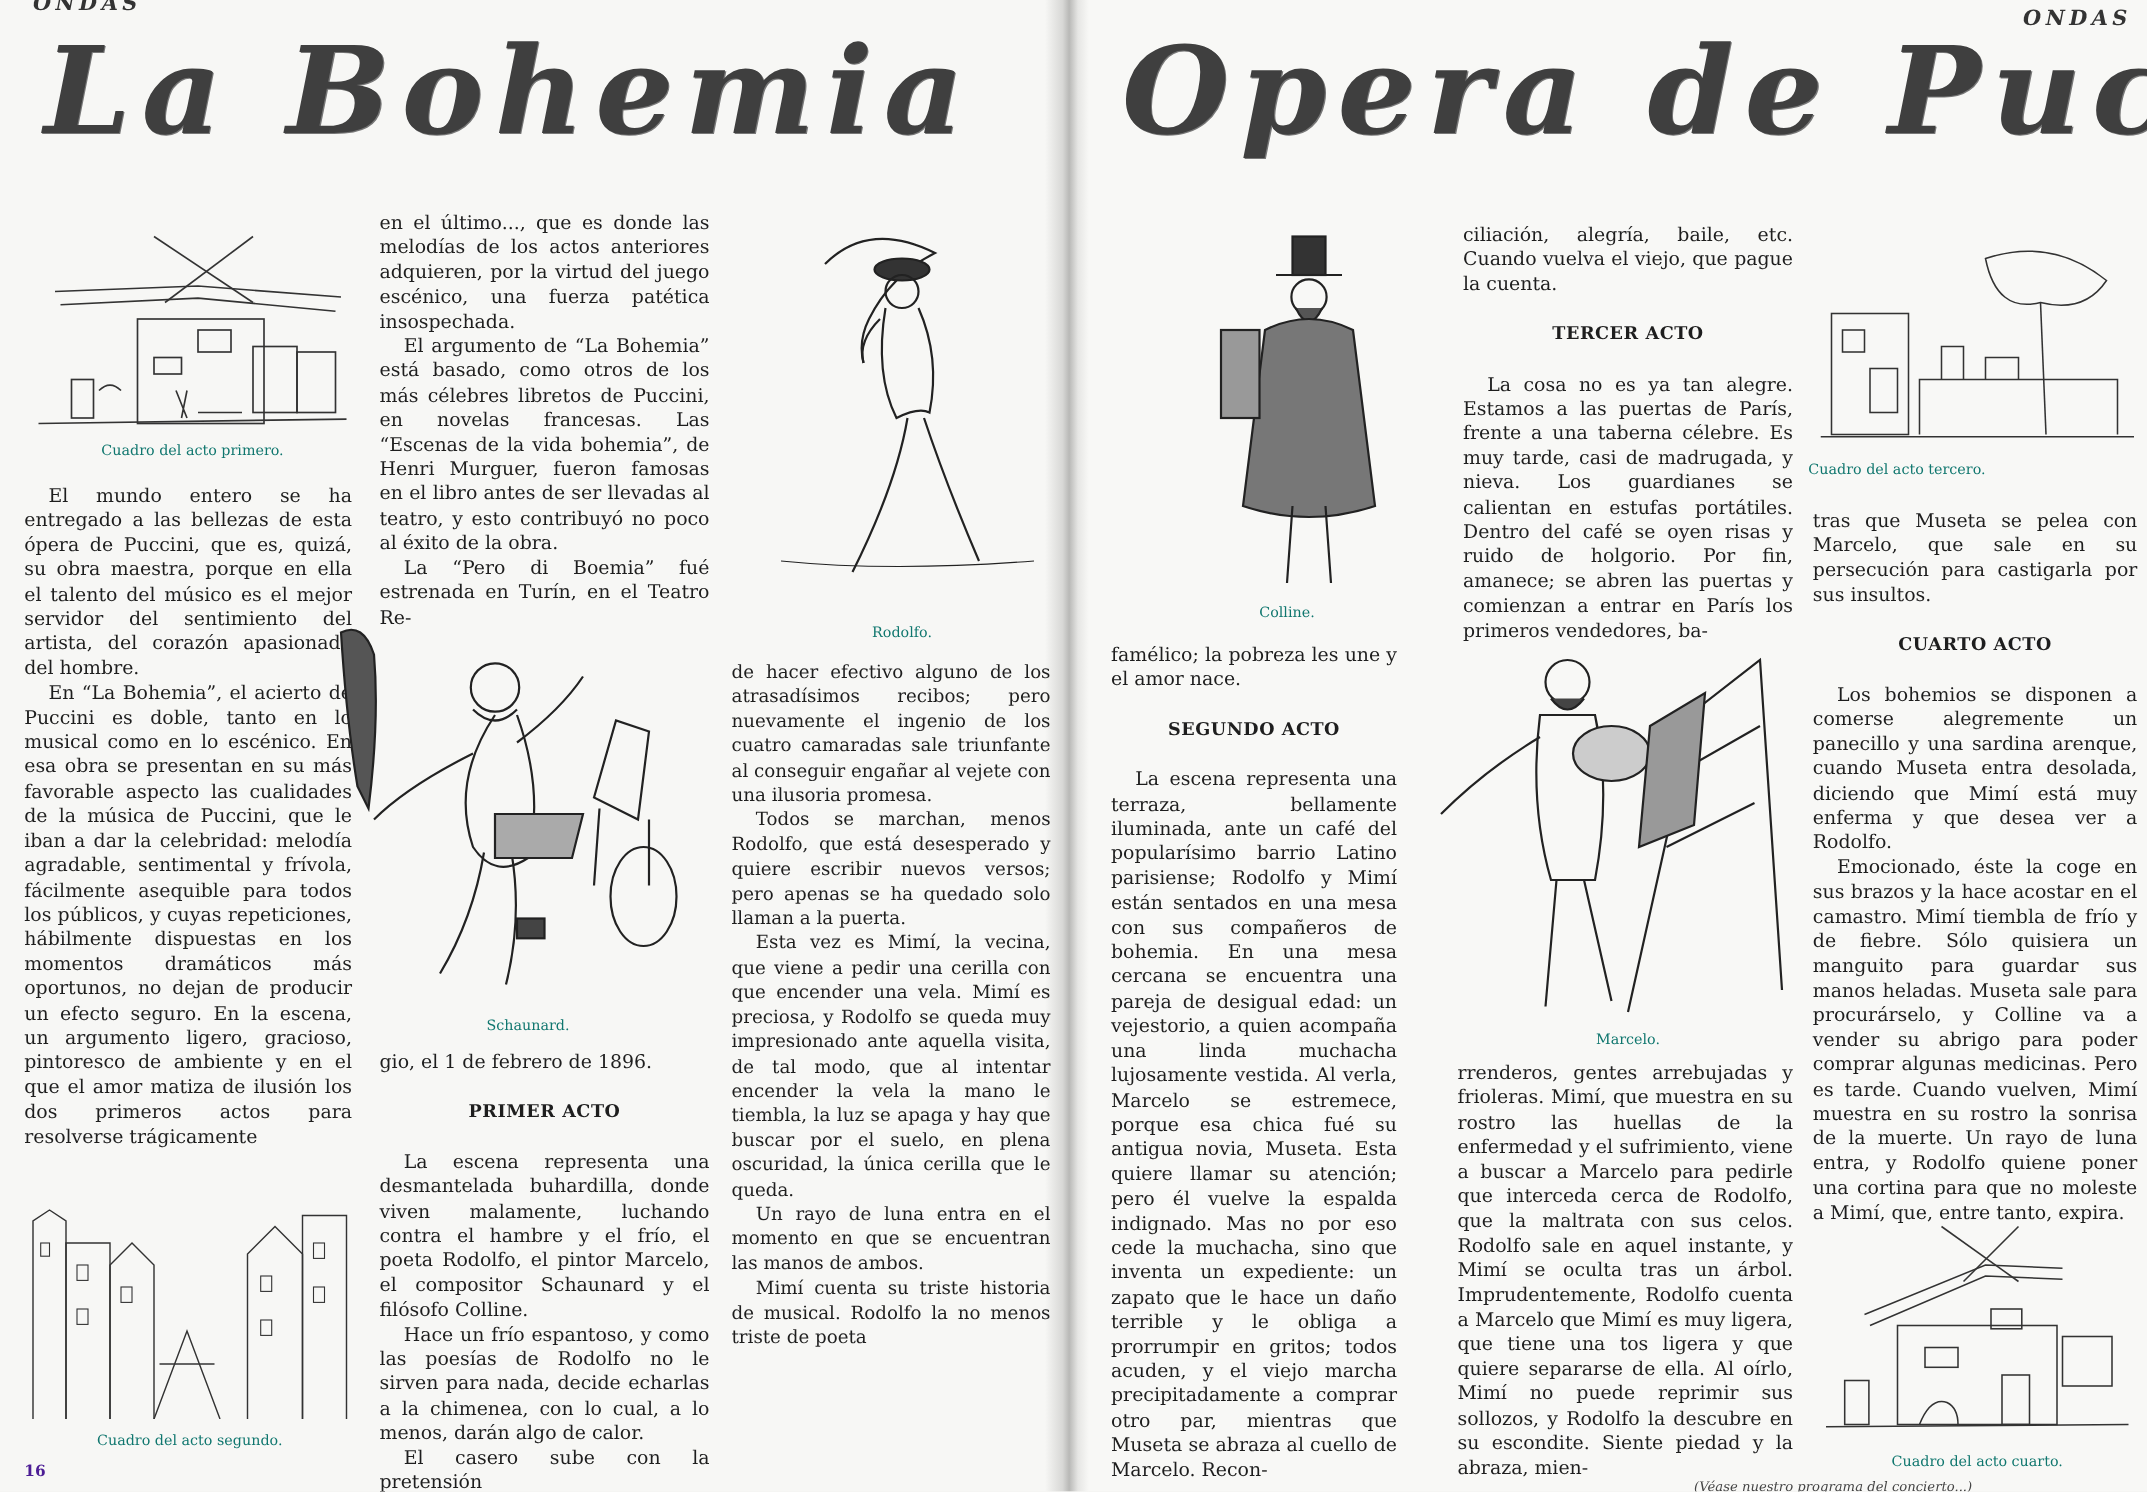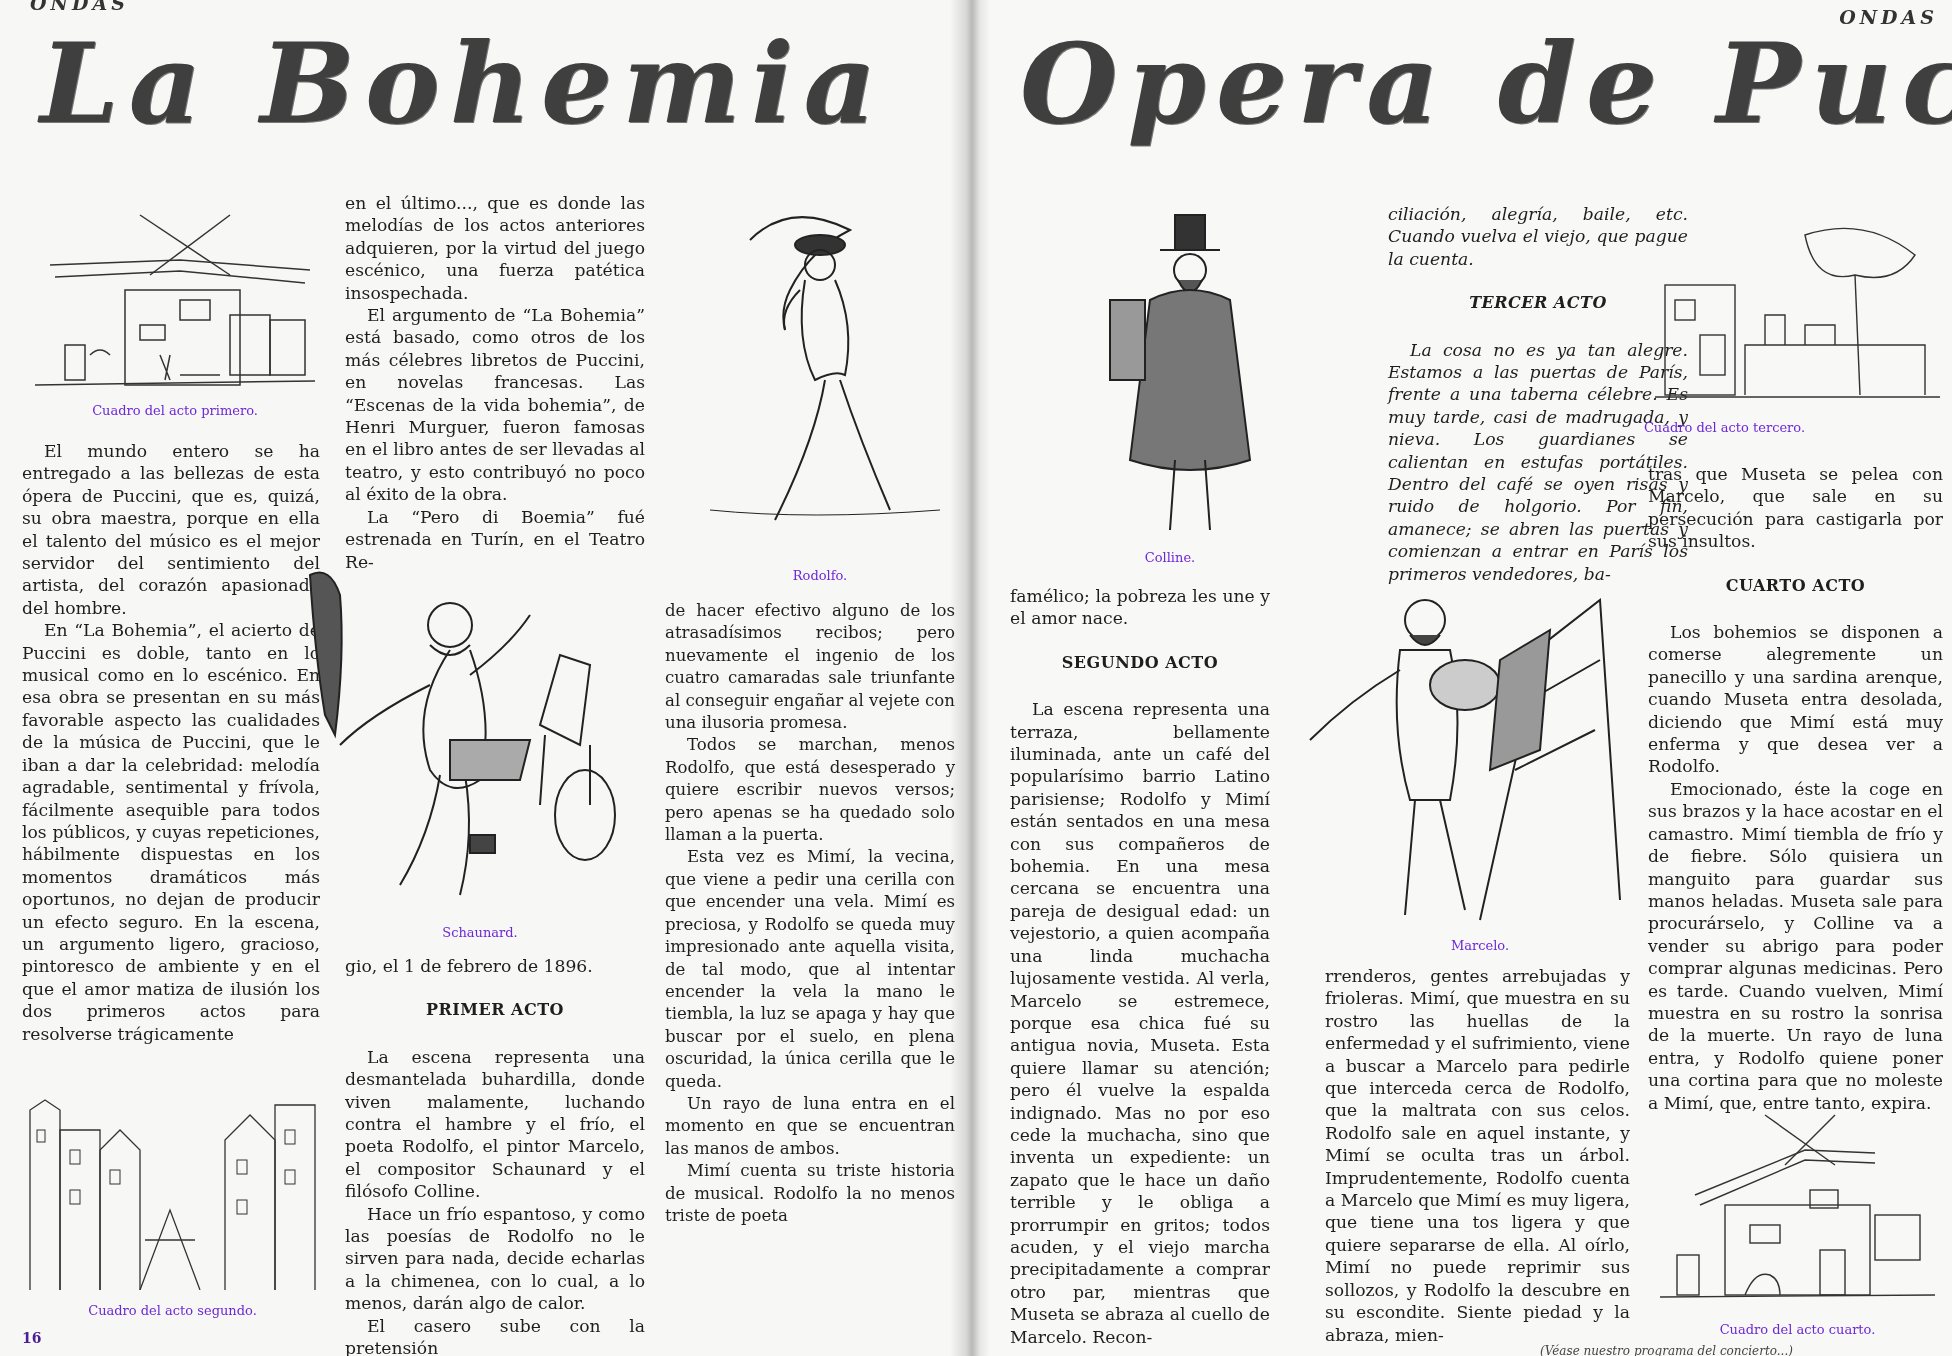--- a/index.html
+++ b/index.html
@@ -20,21 +20,21 @@
                   font-size: 112px; letter-spacing: 10px; color: #3f3f3f; line-height: 1; white-space: nowrap;
                   text-shadow: 1px 1px 0 #777; transform: scaleY(0.98); }
   .title-left { left: 40px; }
   .title-right { left: 1020px; }
 
   .col { position: absolute; font-size: 17.2px; line-height: 22.4px; text-align: justify; hyphens: manual; }
   .col p { text-indent: 22px; }
   .col p.noindent { text-indent: 0; }
   .heading { text-align: center; font-weight: bold; font-size: 16px; letter-spacing: 0.5px; margin: 22px 0 24px; text-indent: 0; }
 
-  .caption { position: absolute; font-size: 13px; color: #6d28d9; text-align: center; }
+  .caption { position: absolute; font-size: 13px; color: #0f766e; text-align: center; }
   .pagenum { position: absolute; font-size: 14px; color: #4c1d95; font-weight: bold; }
 
   .illus { position: absolute; }
   .illus svg { width: 100%; height: 100%; display: block; }
   .footnote { position: absolute; font-size: 12px; font-style: italic; color: #444; white-space: nowrap; }
 </style>
 </head>
 <body>
 
 <div class="page page-left"></div>
@@ -177,21 +177,21 @@
     <path d="M100 60 q-10 80 10 150 h40 q15 -80 0 -150 z"></path>
     <ellipse cx="165" cy="95" rx="35" ry="25" fill="#ccc"></ellipse>
     <path d="M100 80 q-50 30 -90 70"></path>
     <path d="M115 210 l-10 115 M140 210 l25 110"></path>
     <path d="M210 80 l90 -70 l20 300 M240 60 l-60 270 M230 110 l70 -40 M215 180 l80 -40"></path>
     <path d="M200 70 l50 -30 l-10 120 l-50 20 z" fill="#999"></path>
   </svg>
 </div>
 <div class="caption" style="left:1430px;top:938px;width:100px;">Marcelo.</div>
 
-<div class="col" style="left:1388px;top:203px;width:300px;font-style:italic;">
+<div class="col" style="left:1330px;top:203px;width:300px;">
   <p class="noindent">ciliación, alegría, baile, etc. Cuando vuelva el viejo, que pague la cuenta.</p>
   <div class="heading">TERCER ACTO</div>
   <p>La cosa no es ya tan alegre. Estamos a las puertas de París, frente a una taberna célebre. Es muy tarde, casi de madrugada, y nieva. Los guardianes se calientan en estufas portátiles. Dentro del café se oyen risas y ruido de holgorio. Por fin, amanece; se abren las puertas y comienzan a entrar en París los primeros vendedores, ba-</p>
 </div>
 
 <div class="col" style="left:1325px;top:965px;width:305px;">
   <p class="noindent">rrenderos, gentes arrebujadas y frioleras. Mimí, que muestra en su rostro las huellas de la enfermedad y el sufrimiento, viene a buscar a Marcelo para pedirle que interceda cerca de Rodolfo, que la maltrata con sus celos. Rodolfo sale en aquel instante, y Mimí se oculta tras un árbol. Imprudentemente, Rodolfo cuenta a Marcelo que Mimí es muy ligera, que tiene una tos ligera y que quiere separarse de ella. Al oírlo, Mimí no puede reprimir sus sollozos, y Rodolfo la descubre en su escondite. Siente piedad y la abraza, mien-</p>
 </div>
 
 <div class="illus" style="left:1655px;top:225px;width:285px;height:180px;">

